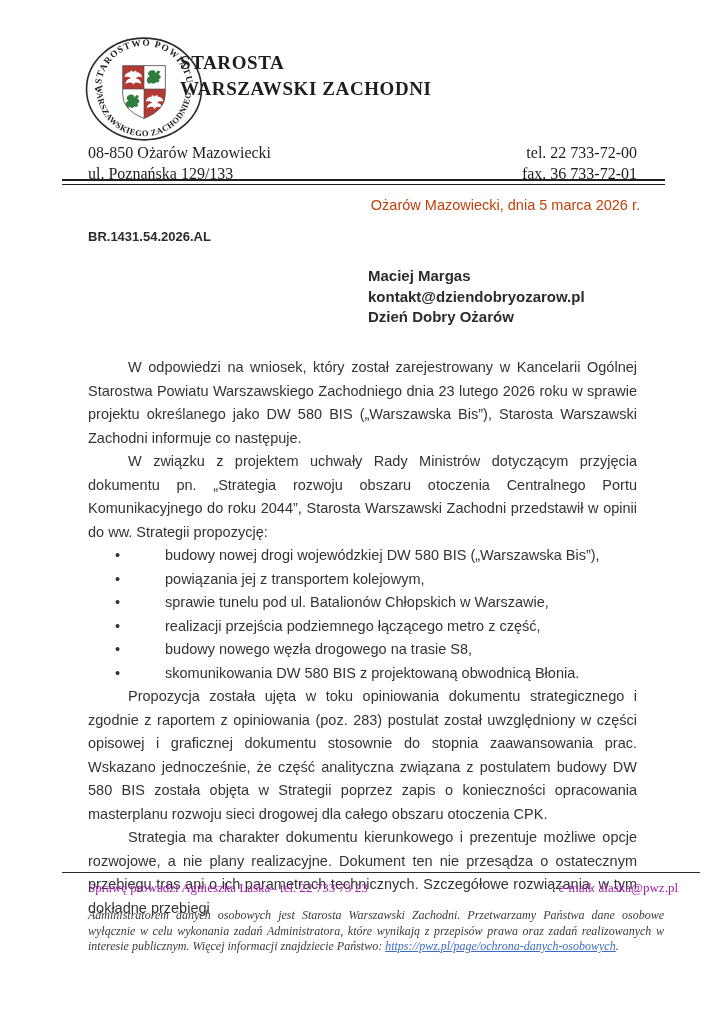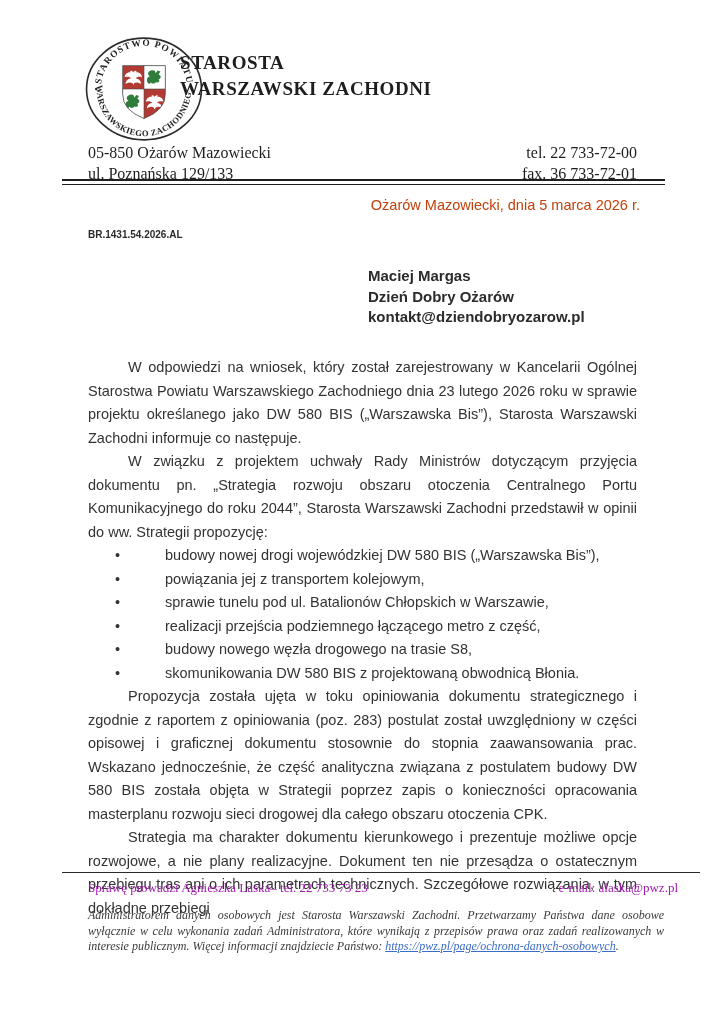--- a/index.html
+++ b/index.html
@@ -27,21 +27,21 @@
   }
   .addr-right { text-align:right; }
 
   .rule-double {
     position:absolute; left:62px; top:179px; width:603px; height:3px;
     border-top:2px solid #1f1f1f; border-bottom:1px solid #1f1f1f;
   }
 
   
   .dateline { position:absolute; right:84px; top:197px; font-size:14.5px; color:#c2410c; }
-  .refnum   { position:absolute; left:88px;  top:229px; font-size:10px; font-weight:bold; color:#2b2b2b; }
+  .refnum   { position:absolute; left:88px;  top:229px; font-size:13px; font-weight:bold; color:#2b2b2b; }
   .recipient{ position:absolute; left:368px; top:266px; font-size:15px; font-weight:bold; line-height:20.5px; color:#2b2b2b; }
 
   
   .body {
     position:absolute; left:88px; top:356px; width:549px;
     font-size:14.5px; line-height:23.5px; text-align:justify; color:#333;
   }
   .body p { margin:0; text-indent:40px; }
   .bullets { margin:0; padding:0; list-style:none; }
   .bullets li { position:relative; padding-left:77px; text-align:left; }
@@ -101,38 +101,38 @@
     </g>
   </svg>
 
   <div class="title">
     <div>STAROSTA</div>
     <div>WARSZAWSKI ZACHODNI</div>
   </div>
 
   <div class="addr-row">
     <div>
-      <div>05-850 Ożarów Mazowiecki</div>
+      <div>08-850 Ożarów Mazowiecki</div>
       <div>ul. Poznańska 129/133</div>
     </div>
     <div class="addr-right">
       <div>tel. 22 733-72-00</div>
       <div>fax. 36 733-72-01</div>
     </div>
   </div>
 
   <div class="rule-double"></div>
 
   <div class="dateline">Ożarów Mazowiecki, dnia 5 marca 2026 r.</div>
   <div class="refnum">BR.1431.54.2026.AL</div>
 
   <div class="recipient">
     <div>Maciej Margas</div>
+    <div>kontakt@dziendobryozarow.pl</div>
     <div>Dzień Dobry Ożarów</div>
-    <div>kontakt@dziendobryozarow.pl</div>
   </div>
 
   <div class="body">
     <p>W odpowiedzi na wniosek, który został zarejestrowany w Kancelarii Ogólnej Starostwa Powiatu Warszawskiego Zachodniego dnia 23 lutego 2026 roku w sprawie projektu określanego jako DW 580 BIS („Warszawska Bis”), Starosta Warszawski Zachodni informuje co następuje.</p>
     <p>W związku z projektem uchwały Rady Ministrów dotyczącym przyjęcia dokumentu pn. „Strategia rozwoju obszaru otoczenia Centralnego Portu Komunikacyjnego do roku 2044”, Starosta Warszawski Zachodni przedstawił w opinii do ww. Strategii propozycję:</p>
     <ul class="bullets">
       <li>budowy nowej drogi wojewódzkiej DW 580 BIS („Warszawska Bis”),</li>
       <li>powiązania jej z transportem kolejowym,</li>
       <li>sprawie tunelu pod ul. Batalionów Chłopskich w Warszawie,</li>
       <li>realizacji przejścia podziemnego łączącego metro z część,</li>

